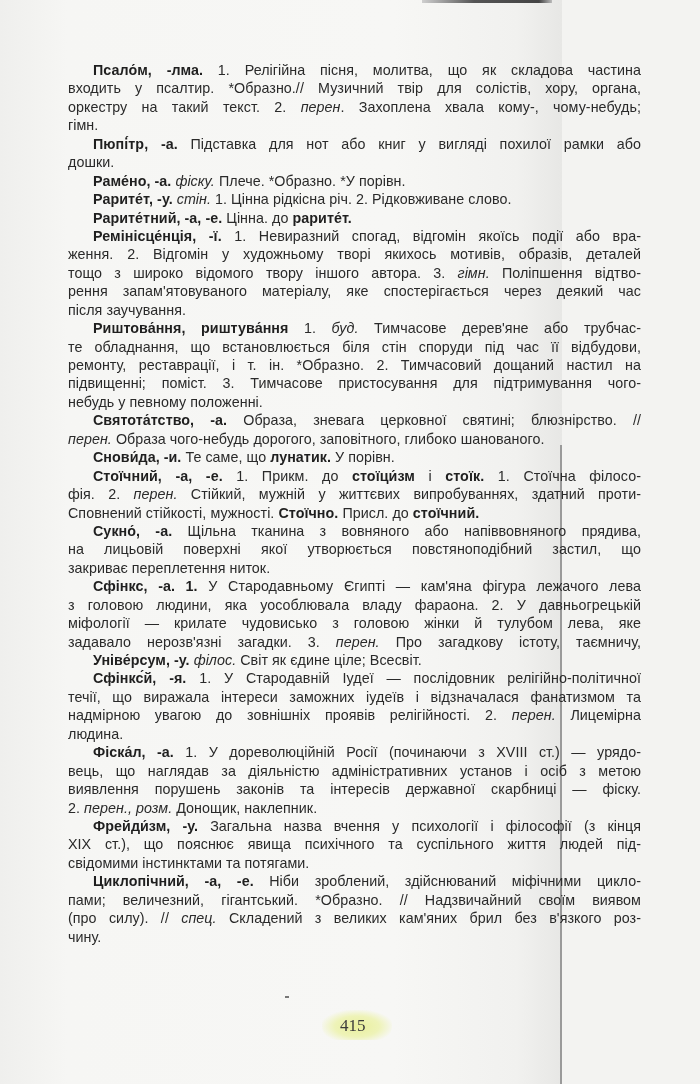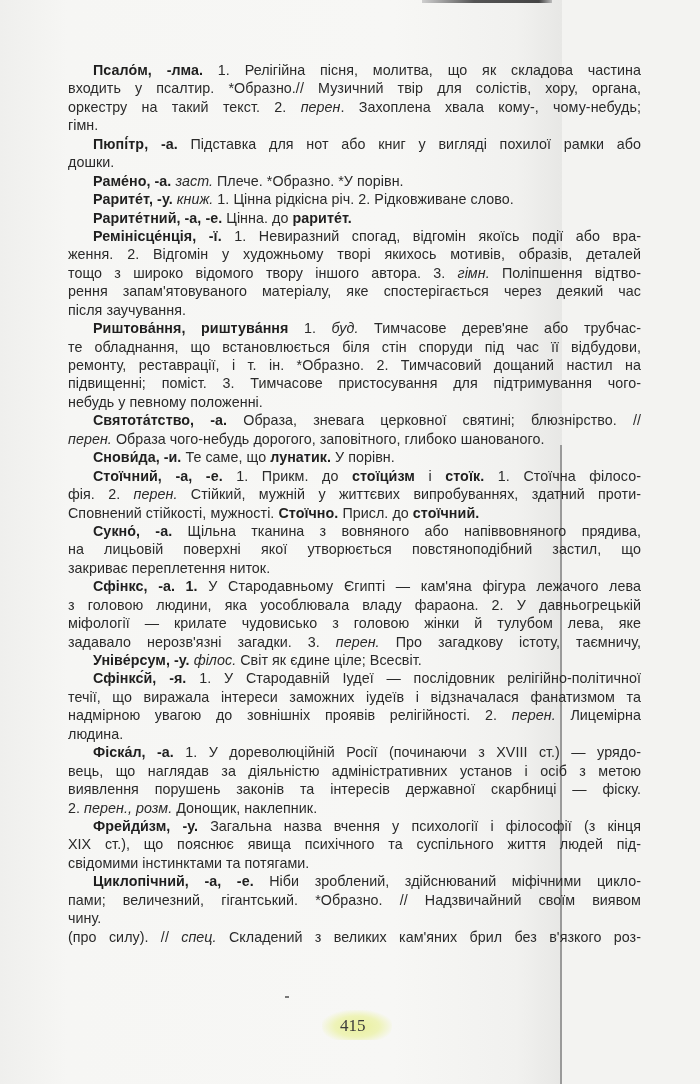--- a/index.html
+++ b/index.html
@@ -93,22 +93,22 @@
   <div class="top-rule"></div>
   <div class="right-edge"></div>
 
   <div class="text-block" id="text-block">
       <div class="line indent"><span class="b">Псало́м, -лма.</span><span> 1. Релігійна пісня, молитва, що як складова частина</span></div>
       <div class="line"><span>входить у псалтир. *Образно.// Музичний твір для солістів, хору, органа,</span></div>
       <div class="line"><span>оркестру на такий текст. 2. </span><span class="i">перен</span><span>. Захоплена хвала кому-, чому-небудь;</span></div>
       <div class="line last"><span>гімн.</span></div>
       <div class="line indent"><span class="b">Пюпі́тр, -а.</span><span> Підставка для нот або книг у вигляді похилої рамки або</span></div>
       <div class="line last"><span>дошки.</span></div>
-      <div class="line indent last"><span class="b">Раме́но, -а.</span><span class="i"> заст.</span><span> Плече. *Образно. *У порівн.</span></div>
-      <div class="line indent last"><span class="b">Рарите́т, -у.</span><span class="i"> книж.</span><span> 1. Цінна рідкісна річ. 2. Рідковживане слово.</span></div>
+      <div class="line indent last"><span class="b">Раме́но, -а.</span><span class="i"> фіску.</span><span> Плече. *Образно. *У порівн.</span></div>
+      <div class="line indent last"><span class="b">Рарите́т, -у.</span><span class="i"> стін.</span><span> 1. Цінна рідкісна річ. 2. Рідковживане слово.</span></div>
       <div class="line indent last"><span class="b">Рарите́тний, -а, -е.</span><span> Цінна. до </span><span class="b">рарите́т.</span></div>
       <div class="line indent"><span class="b">Ремінісце́нція, -ї.</span><span> 1. Невиразний спогад, відгомін якоїсь події або вра-</span></div>
       <div class="line"><span>ження. 2. Відгомін у художньому творі якихось мотивів, образів, деталей</span></div>
       <div class="line"><span>тощо з широко відомого твору іншого автора. 3. </span><span class="i">гімн.</span><span> Поліпшення відтво-</span></div>
       <div class="line"><span>рення запам'ятовуваного матеріалу, яке спостерігається через деякий час</span></div>
       <div class="line last"><span>після заучування.</span></div>
       <div class="line indent"><span class="b">Риштова́ння, риштува́ння</span><span> 1. </span><span class="i">буд.</span><span> Тимчасове дерев'яне або трубчас-</span></div>
       <div class="line"><span>те обладнання, що встановлюється біля стін споруди під час її відбудови,</span></div>
       <div class="line"><span>ремонту, реставрації, і т. ін. *Образно. 2. Тимчасовий дощаний настил на</span></div>
       <div class="line"><span>підвищенні; поміст. 3. Тимчасове пристосування для підтримування чого-</span></div>
@@ -133,20 +133,20 @@
       <div class="line last"><span>людина.</span></div>
       <div class="line indent"><span class="b">Фіска́л, -а.</span><span> 1. У дореволюційній Росії (починаючи з XVIII ст.) — урядо-</span></div>
       <div class="line"><span>вець, що наглядав за діяльністю адміністративних установ і осіб з метою</span></div>
       <div class="line"><span>виявлення порушень законів та інтересів державної скарбниці — фіску.</span></div>
       <div class="line last"><span>2. </span><span class="i">перен., розм.</span><span> Донощик, наклепник.</span></div>
       <div class="line indent"><span class="b">Фрейди́зм, -у.</span><span> Загальна назва вчення у психології і філософії (з кінця</span></div>
       <div class="line"><span>XIX ст.), що пояснює явища психічного та суспільного життя людей під-</span></div>
       <div class="line last"><span>свідомими інстинктами та потягами.</span></div>
       <div class="line indent"><span class="b">Циклопічний, -а, -е.</span><span> Ніби зроблений, здійснюваний міфічними цикло-</span></div>
       <div class="line"><span>пами; величезний, гігантський. *Образно. // Надзвичайний своїм виявом</span></div>
+      <div class="line"><span>(про силу). // </span><span class="i">спец.</span><span> Складений з великих кам'яних брил без в'язкого роз-</span></div>
       <div class="line last"><span>чину.</span></div>
-      <div class="line"><span>(про силу). // </span><span class="i">спец.</span><span> Складений з великих кам'яних брил без в'язкого роз-</span></div>
     </div>
 
   <div class="speck"></div>
   <div class="page-number-wrap"></div>
   <div class="page-number">415</div>
 </div>
 
 </body></html>

